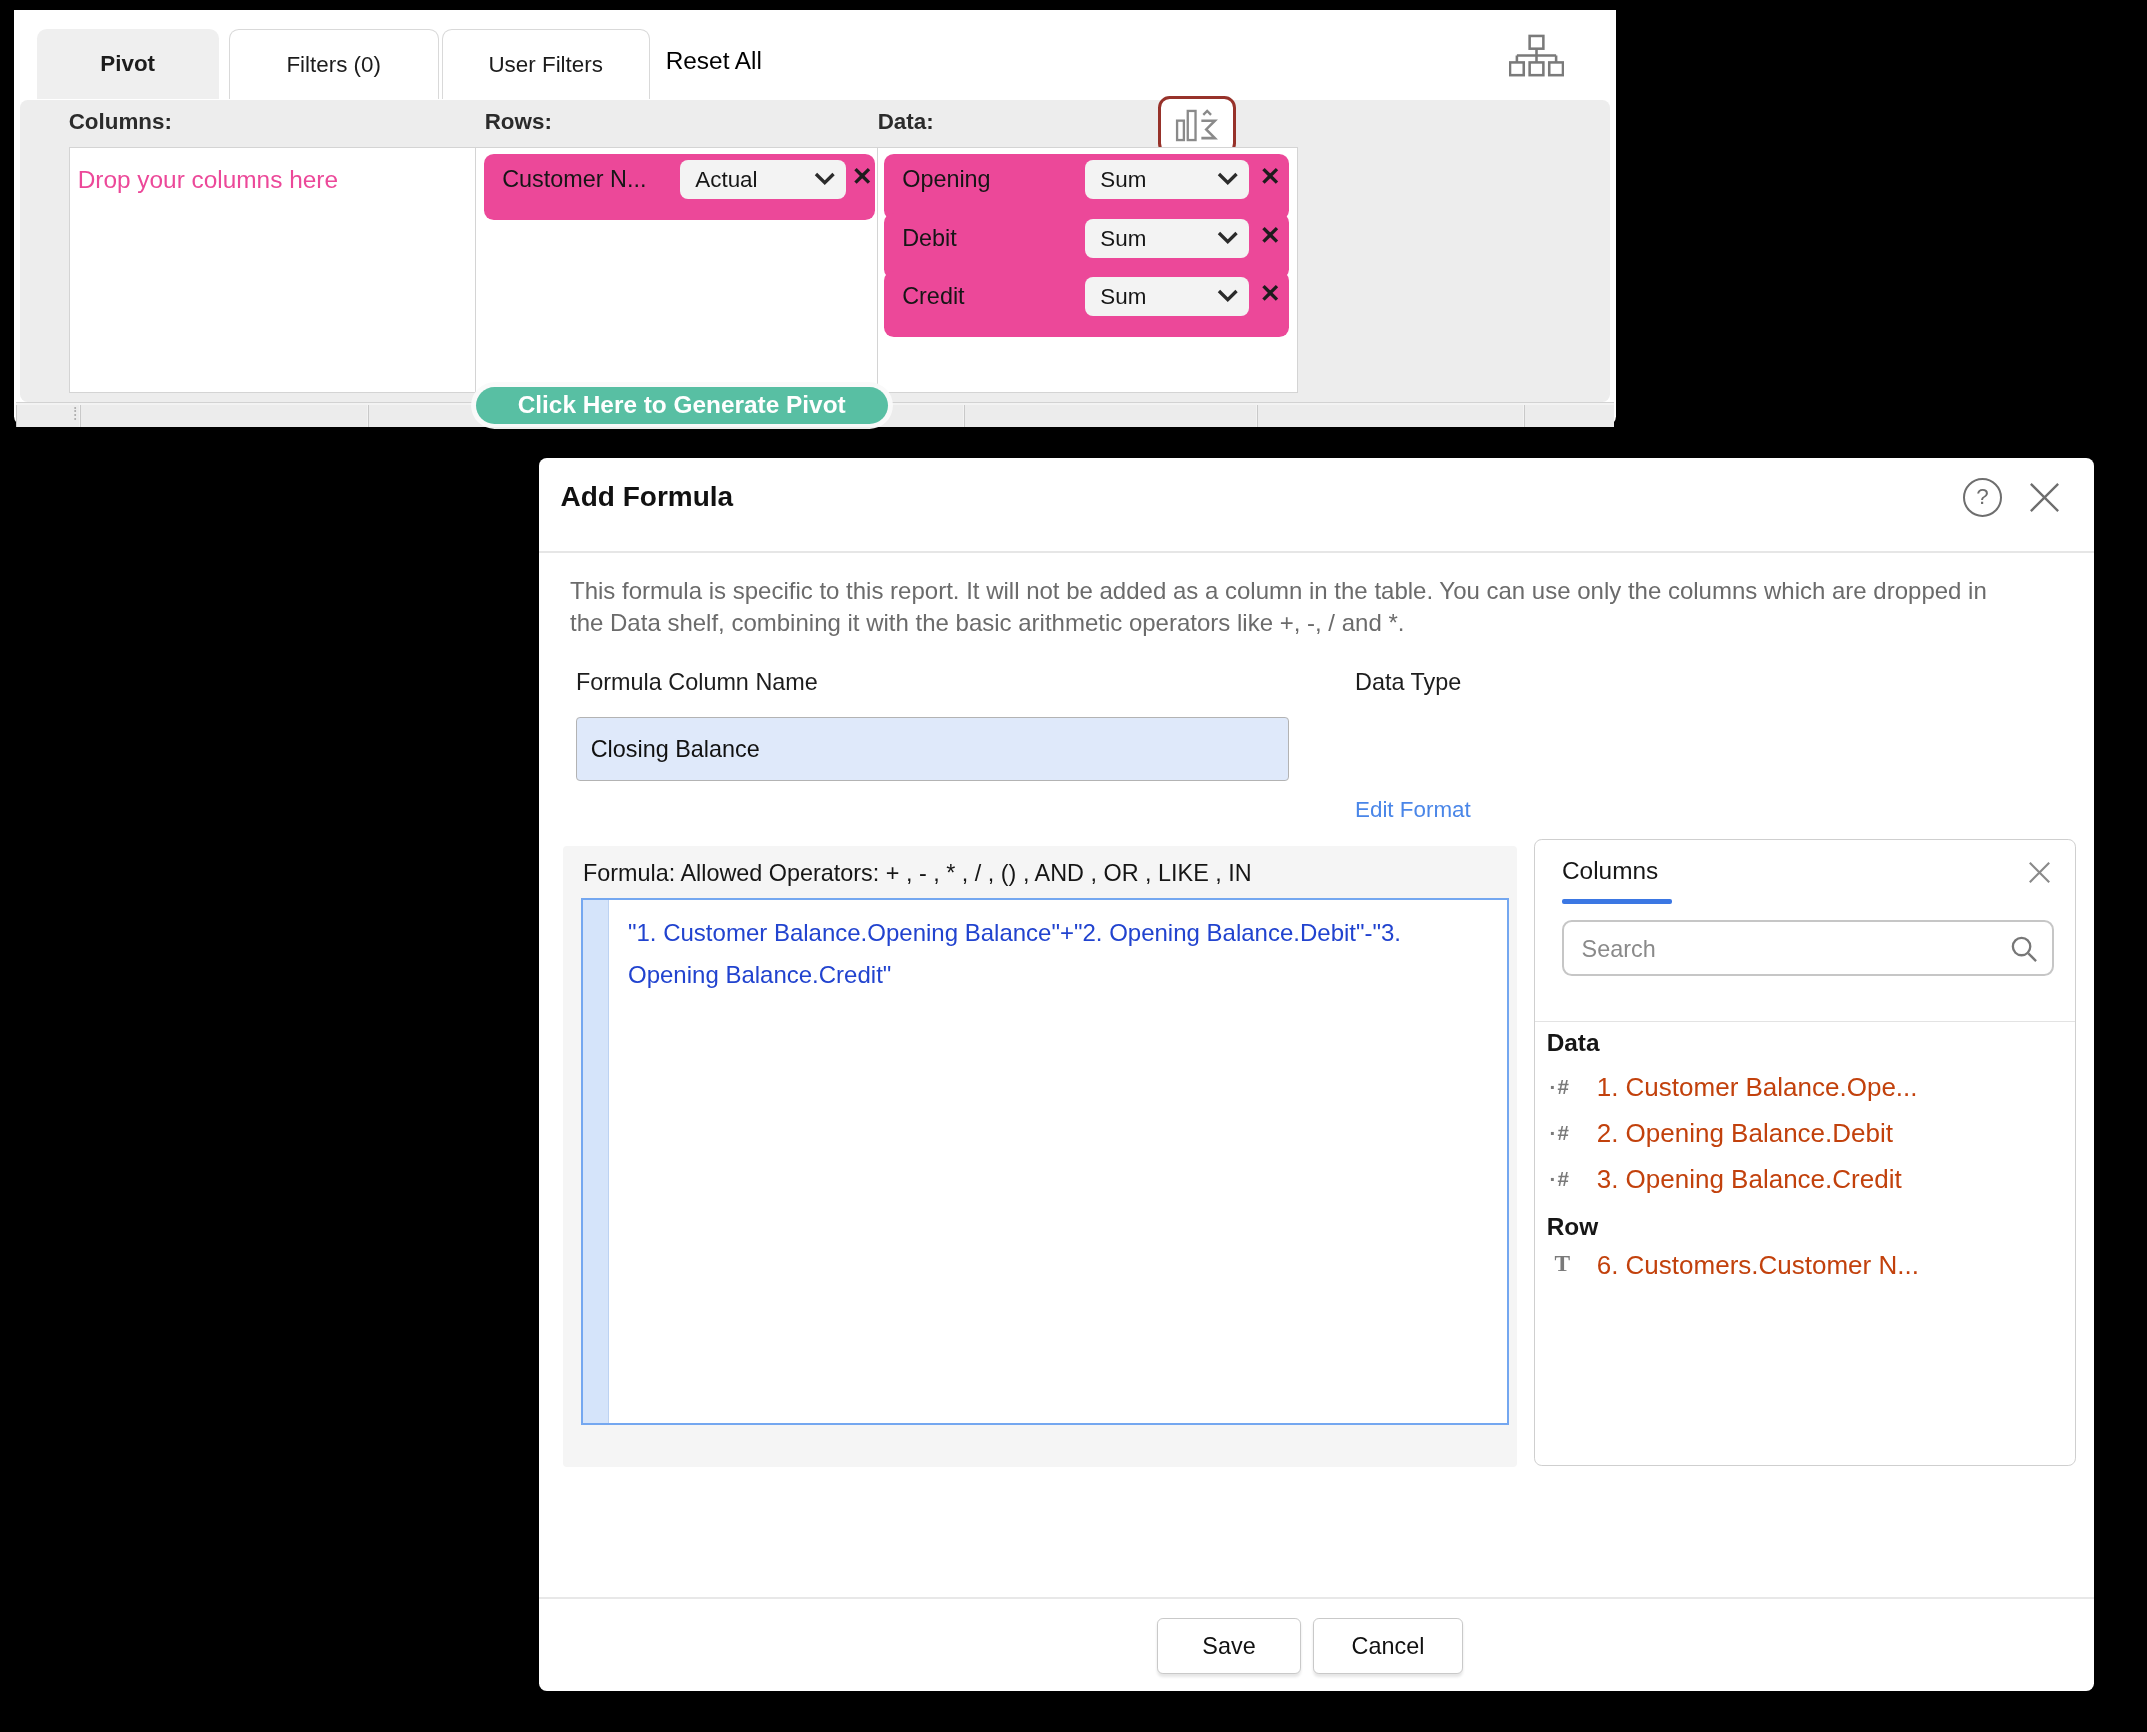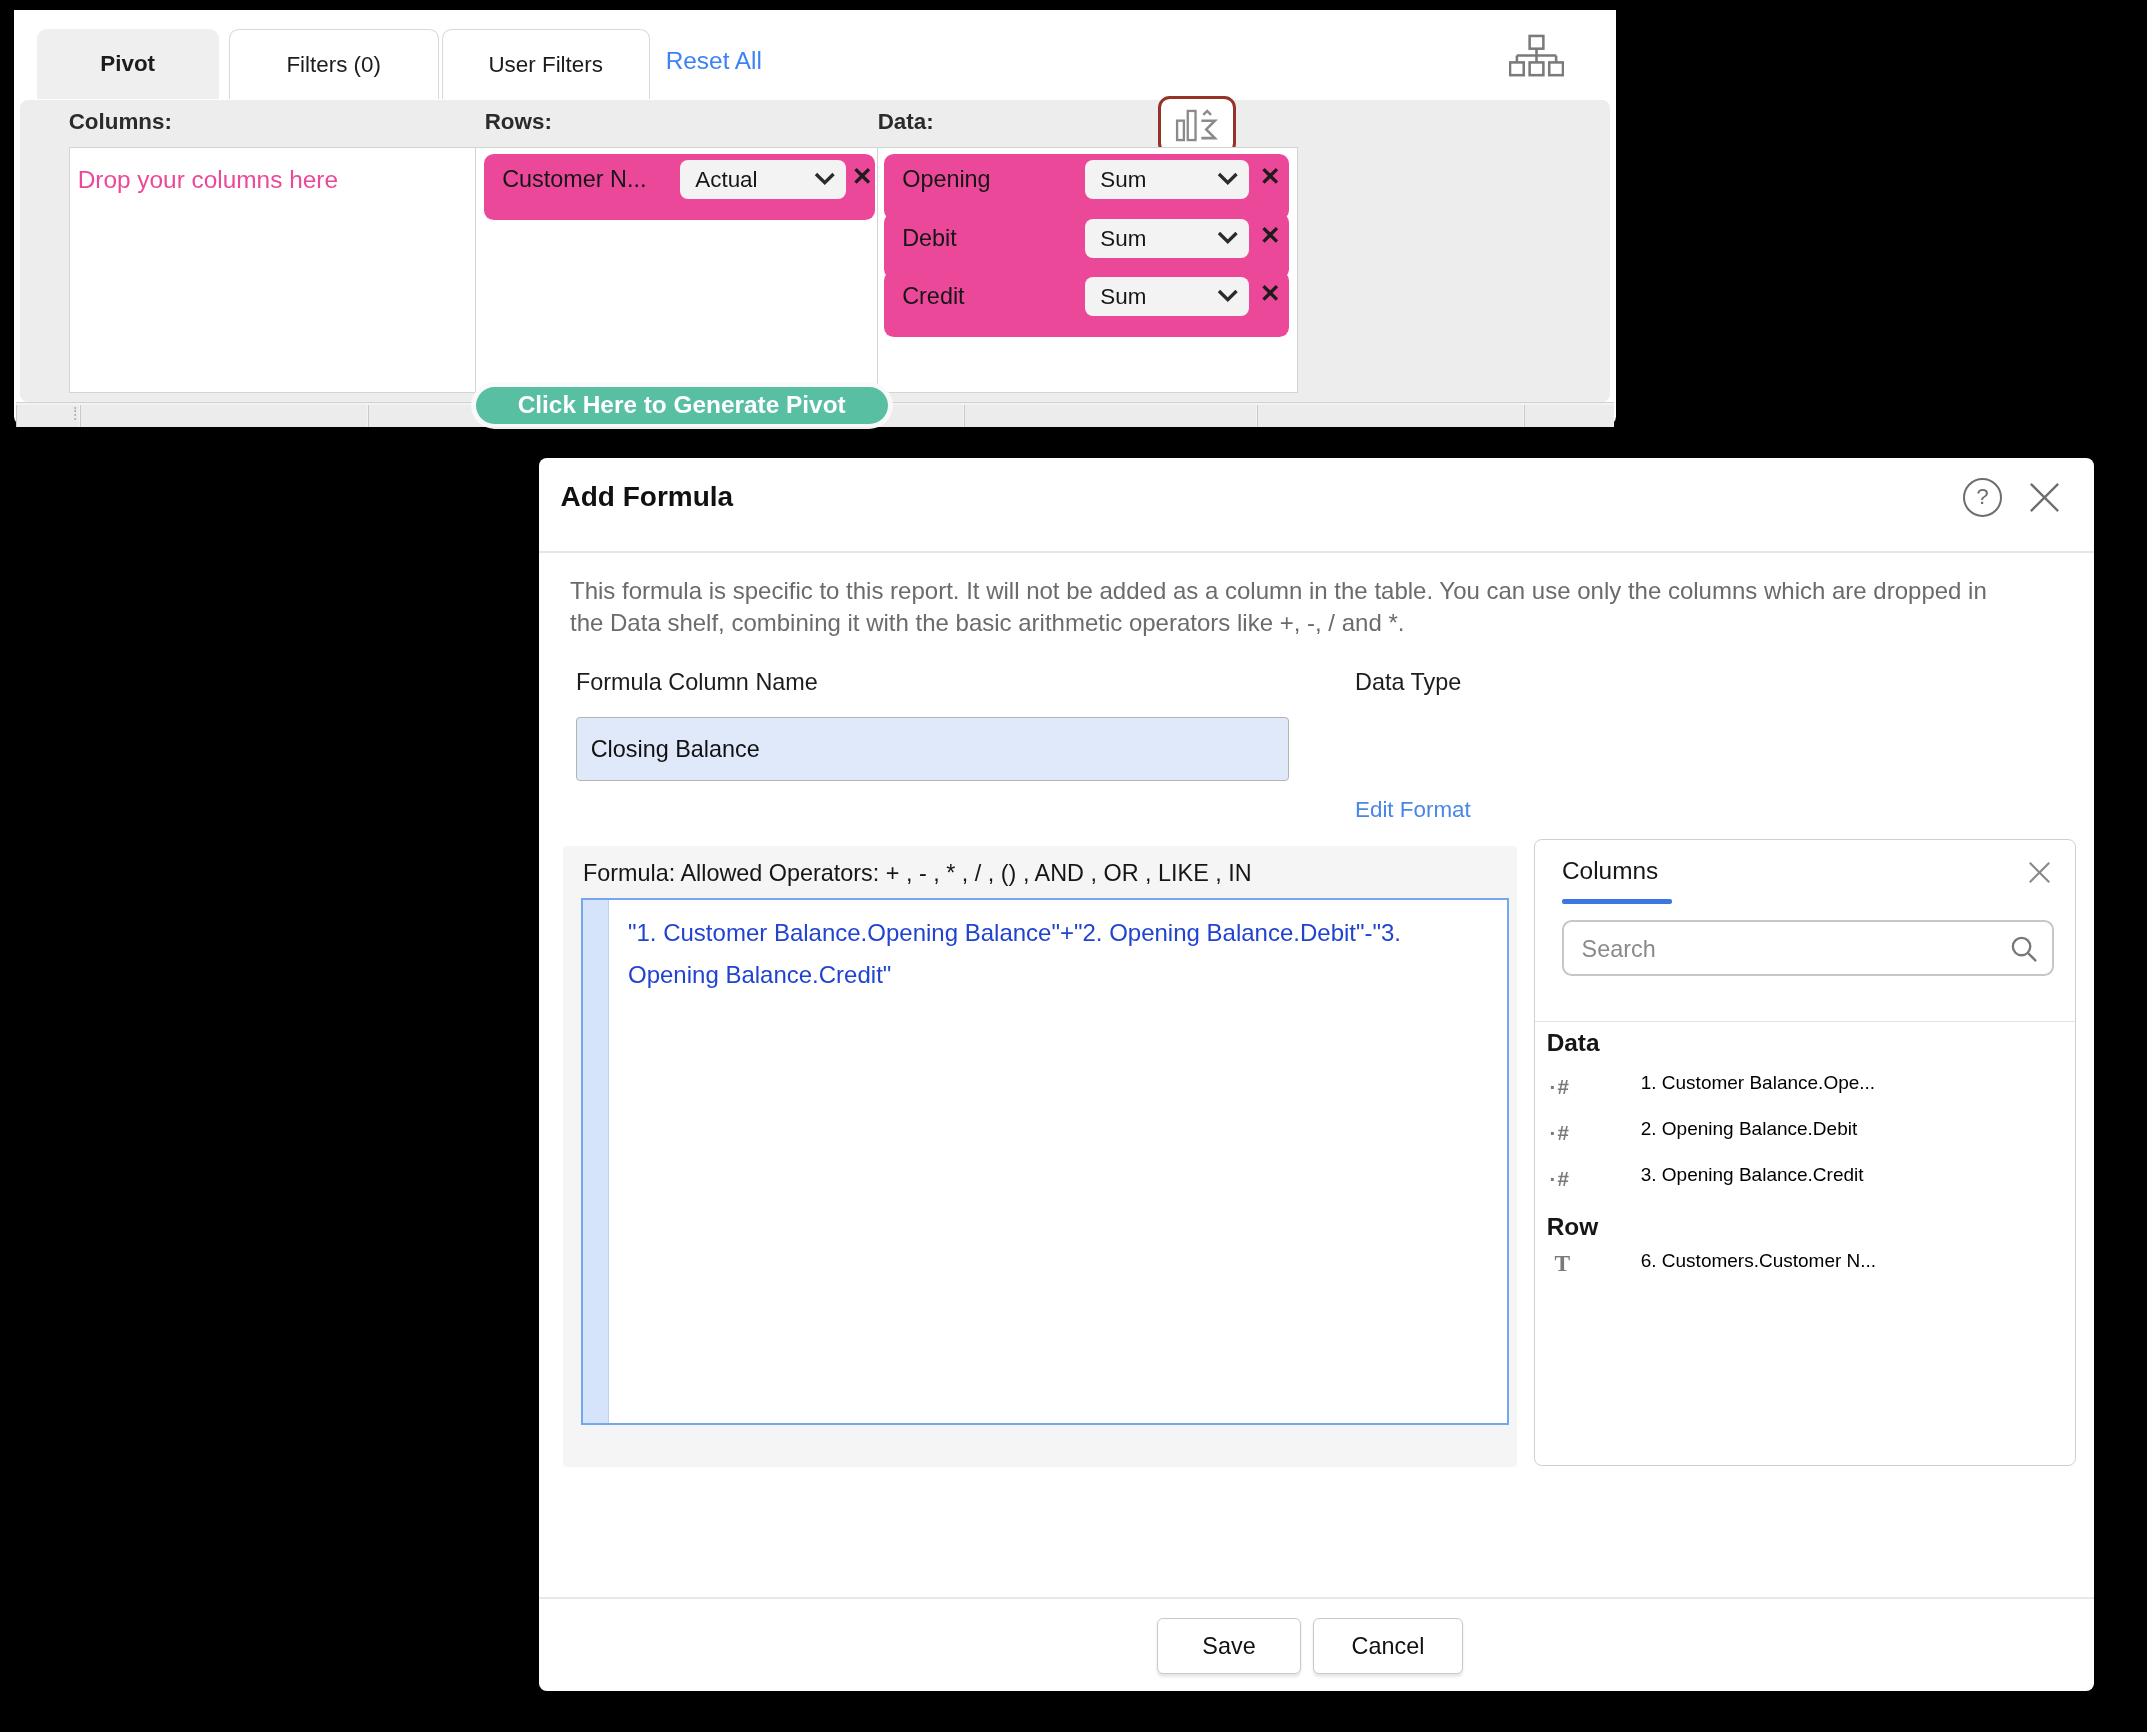--- a/index.html
+++ b/index.html
@@ -11,21 +11,21 @@
   .abs{position:absolute;}
 
   
   .pivot-panel{left:13.7px;top:9.8px;width:1602px;height:416px;background:#fff;border-radius:0 0 9.8px 9.8px;}
   .tab{top:19.5px;height:70px;border-radius:9.8px 9.8px 0 0;display:flex;align-items:center;justify-content:center;
        font-size:22.4px;color:#1c1c1c;cursor:pointer;box-sizing:border-box;}
   .tab-active{left:23px;width:182px;background:#efefef;font-weight:bold;}
   .tab-plain{background:#fff;border:1px solid #d9d9d9;border-bottom:none;}
   .tab-filters{left:215px;width:210px;}
   .tab-user{left:428px;width:208px;}
-  .reset-link{left:652px;top:37px;font-size:24.4px;color:#3b82f6;font-weight:500;cursor:pointer;}
+  .reset-link{left:652px;top:37px;font-size:24.4px;color:#000000;font-weight:500;cursor:pointer;}
   .sitemap-btn{left:1495px;top:23.4px;width:55px;height:51px;cursor:pointer;}
 
   .shelf-area{left:5.9px;top:90px;width:1590px;height:302px;background:#ededed;border-radius:7.8px;}
   .shelf-label{top:99px;font-size:22.4px;font-weight:600;color:#2b2b2b;}
   .lbl-columns{left:55px;}
   .lbl-rows{left:471px;}
   .lbl-data{left:864px;}
 
   .sigma-btn{left:1144px;top:86px;width:78px;height:59px;background:#fff;border:3.9px solid #97322a;
              border-radius:11.7px;box-sizing:border-box;display:flex;align-items:center;justify-content:center;cursor:pointer;}
@@ -95,21 +95,21 @@
       font-size:23.4px;color:#333;font-family:"Liberation Sans",sans-serif;background:transparent;}
   .cp-search input::placeholder{color:#8a8a8a;}
   .cp-search .mag{position:absolute;right:13.7px;top:11.7px;}
   .cp-sep{left:0;top:181px;width:540px;height:1px;background:#e3e3e3;}
   .cp-section{left:11.7px;font-size:24.4px;font-weight:bold;color:#161616;}
   .cp-sec-data{top:189px;} .cp-sec-row{top:373px;}
   .cp-item{left:11.7px;width:517px;height:35px;cursor:pointer;}
   .cp-i0{top:230px;} .cp-i1{top:276px;} .cp-i2{top:322px;} .cp-i3{top:408px;}
   .cp-item .typ{position:absolute;left:2.9px;top:4.9px;font-size:20.5px;color:#7a7a7a;font-weight:bold;letter-spacing:1px;}
   .cp-item .typ-t{font-family:"Liberation Serif",serif;font-size:23.4px;left:7.8px;top:2px;}
-  .cp-item .lab{position:absolute;left:50px;top:2px;font-size:19px;color:#000000;margin-left:44px;}
+  .cp-item .lab{position:absolute;left:50px;top:2px;font-size:26px;color:#c2410c;}
 
   .footer-divider{left:0;top:1139px;width:1555px;height:2px;background:#e8e8e8;}
   .btn{top:1160px;height:56px;background:#fff;border:1px solid #c9c9c9;border-radius:5.9px;box-sizing:border-box;
       display:flex;align-items:center;justify-content:center;font-size:23.4px;color:#111;cursor:pointer;
       box-shadow:0 2.9px 2.9px rgba(0,0,0,.10);}
   .btn-save{left:618px;width:144px;}
   .btn-cancel{left:774px;width:150px;}
 
   svg{display:block;}
 </style>

